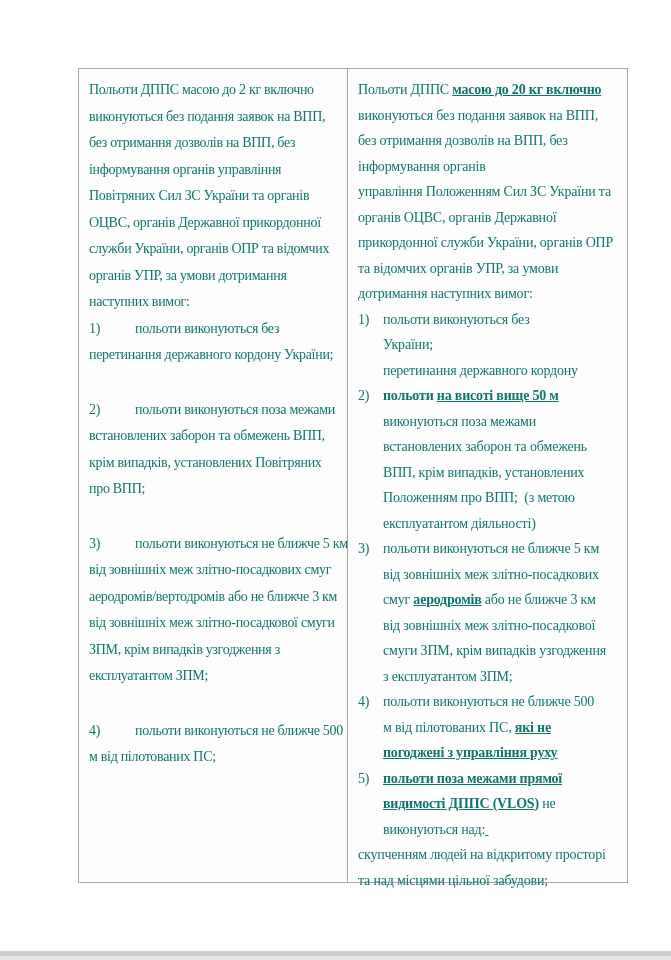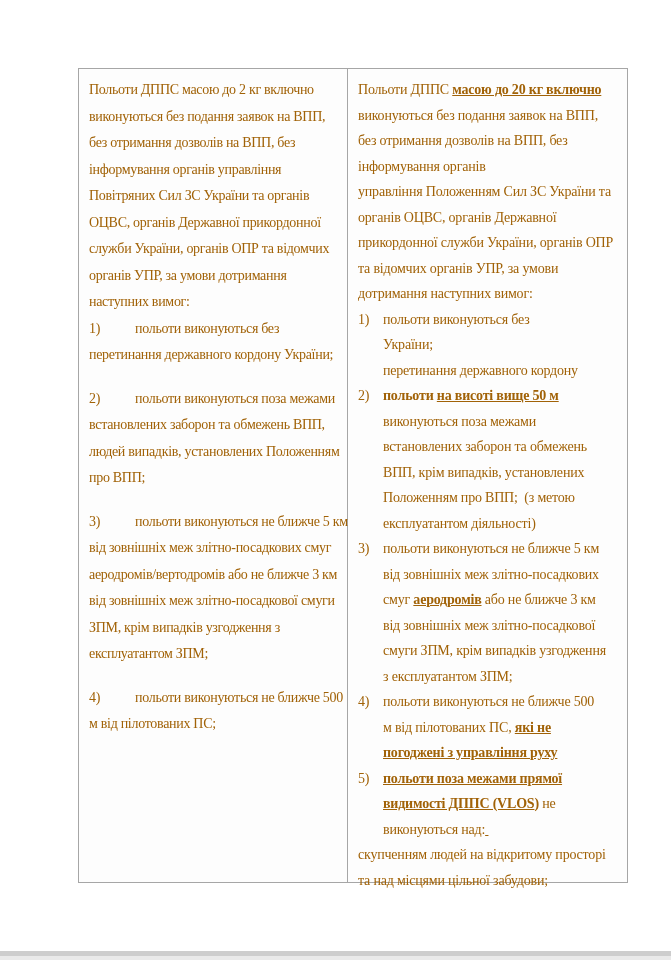--- a/index.html
+++ b/index.html
@@ -7,21 +7,21 @@
     padding: 0;
     background: #ffffff;
   }
   .page {
     position: relative;
     width: 671px;
     height: 960px;
     background: #ffffff;
     overflow: hidden;
     font-family: "Liberation Serif", "DejaVu Serif", serif;
-    color: #a16207;
+    color: #0f766e;
   }
   .doc-table {
     position: absolute;
     left: 78px;
     top: 68px;
     width: 550px;
     height: 815px;
     border: 1px solid #a6a6a6;
     box-sizing: border-box;
     display: flex;
@@ -40,21 +40,21 @@
   .cell-right {
     width: 280px;
     letter-spacing: -0.2px;
   }
   .line {
     white-space: pre;
     overflow: visible;
   }
   .cell-left .line { line-height: 26.5px; height: 26.5px; }
   .cell-right .line { line-height: 25.5px; height: 25.5px; }
-  .block.gap { margin-top: 17px; }
+  .block.gap { margin-top: 28px; }
   .num {
     display: inline-block;
   }
   .cell-left .num { width: 46px; }
   .cell-right .num { width: 25px; }
   .cell-right .item .line.cont { padding-left: 25px; }
   .r-b { font-weight: bold; margin-top: 22px; }
   .r-u { text-decoration: underline; }
   .bottom-strip-dark {
     position: absolute;
@@ -88,21 +88,21 @@
           <div class="line"><span>органів УПР, за умови дотримання</span></div>
           <div class="line"><span>наступних вимог:</span></div>
         </div>
         <div class="block item">
           <div class="line"><span class="num">1)</span><span>польоти виконуються без</span></div>
           <div class="line cont"><span>перетинання державного кордону України;</span></div>
         </div>
         <div class="block item gap">
           <div class="line"><span class="num">2)</span><span>польоти виконуються поза межами</span></div>
           <div class="line cont"><span>встановлених заборон та обмежень ВПП,</span></div>
-          <div class="line cont"><span>людей випадків, установлених Положенням</span></div>
+          <div class="line cont"><span>крім випадків, установлених Повітряних</span></div>
           <div class="line cont"><span>про ВПП;</span></div>
         </div>
         <div class="block item gap">
           <div class="line"><span class="num">3)</span><span>польоти виконуються не ближче 5 км</span></div>
           <div class="line cont"><span>від зовнішніх меж злітно-посадкових смуг</span></div>
           <div class="line cont"><span>аеродромів/вертодромів або не ближче 3 км</span></div>
           <div class="line cont"><span>від зовнішніх меж злітно-посадкової смуги</span></div>
           <div class="line cont"><span>ЗПМ, крім випадків узгодження з</span></div>
           <div class="line cont"><span>експлуатантом ЗПМ;</span></div>
         </div>

